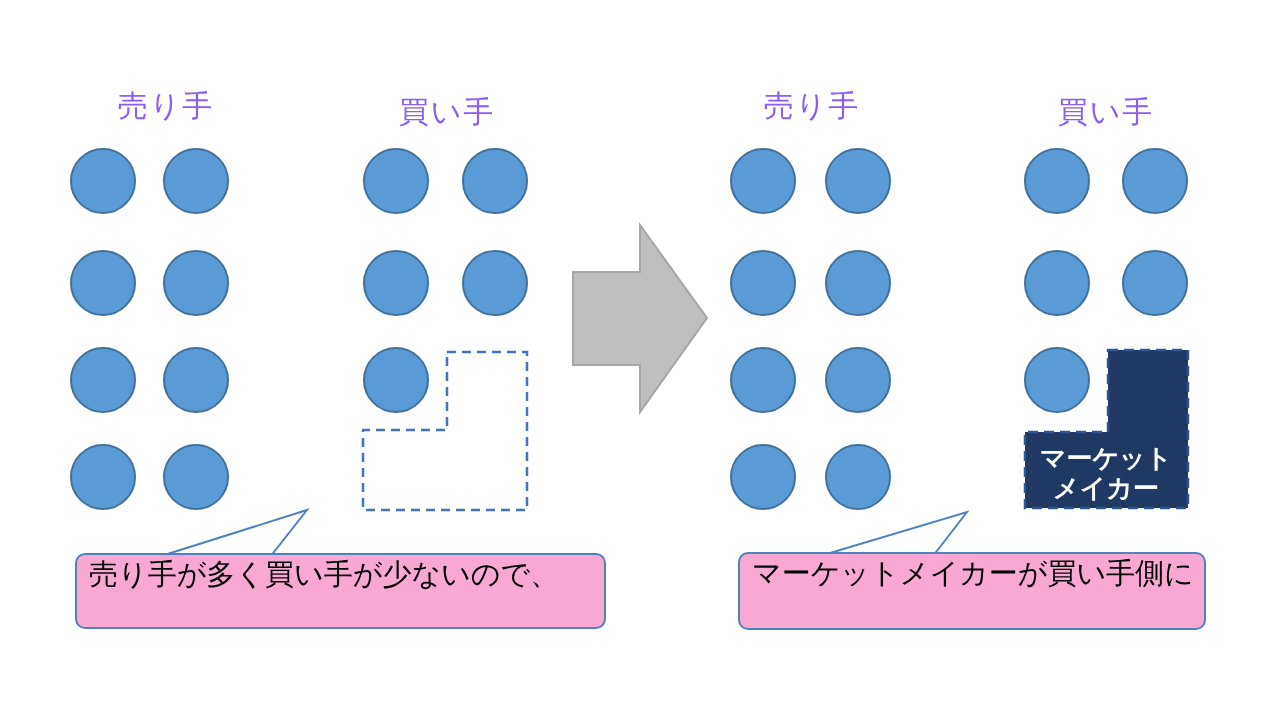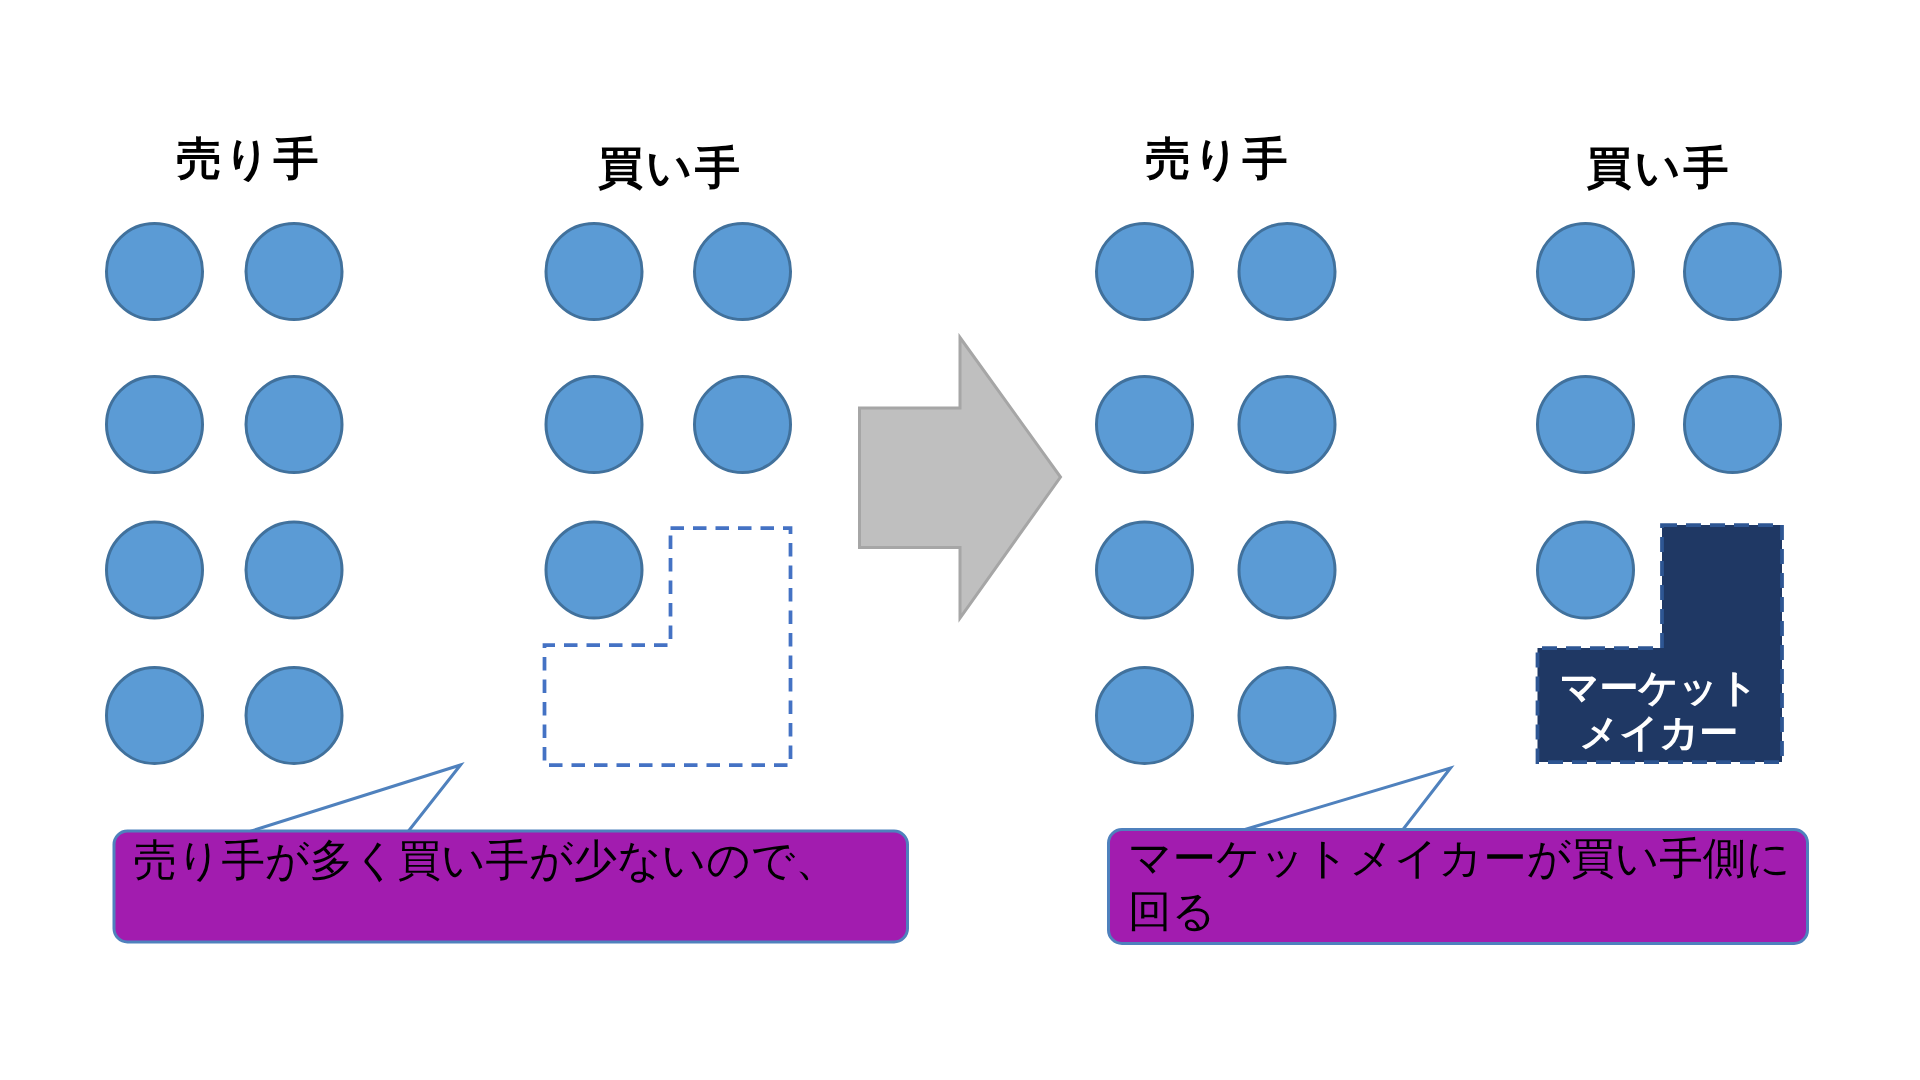--- a/index.html
+++ b/index.html
@@ -8,40 +8,40 @@
     width:1280px;height:720px;
     background:#fff;
     overflow:hidden;
     font-family:"Liberation Sans","DejaVu Sans",sans-serif;
   }
   #shapes{position:absolute;left:0;top:0;width:1280px;height:720px;}
   .group-title{
     position:absolute;
     transform:translateX(-50%);
     font-size:30px;
-    font-weight:bold;
-    color:#000000;
+    font-weight:normal;
+    color:#8b5cf6;
     white-space:nowrap;
     letter-spacing:2px;
   }
   .title-seller-left{left:166px;top:86px;}
   .title-buyer-left{left:447px;top:92px;}
   .title-seller-right{left:812px;top:86px;}
   .title-buyer-right{left:1106px;top:92px;}
   .circle{
     position:absolute;
     width:66px;height:66px;
     border-radius:50%;
     background:var(--circle-fill,#5B9BD5);
     border:2px solid var(--circle-stroke,#41719C);
     box-sizing:border-box;
   }
   .callout-box{
     position:absolute;
-    background:#a21caf;
+    background:#f9a8d4;
     border:2px solid var(--callout-stroke,#4F81BD);
     border-radius:10px;
     box-sizing:border-box;
     padding:2px 10px 0 12px;
     color:#000;
     font-size:29px;
     line-height:35px;
     white-space:nowrap;
   }
   .callout-left{left:75px;top:553px;width:531px;height:76px;}
@@ -110,16 +110,15 @@
       <div class="circle" style="left: 1024px; top: 250px;"></div>
       <div class="circle" style="left: 1122px; top: 250px;"></div>
       <div class="circle" style="left: 1024px; top: 347px;"></div>
     </div>
 
   <div class="callout-box callout-left">
     <div>売り手が多く買い手が少ないので、</div>
   </div>
   <div class="callout-box callout-right">
     <div>マーケットメイカーが買い手側に</div>
-    <div>回る</div>
   </div>
 
 </div>
 
 </body></html>

